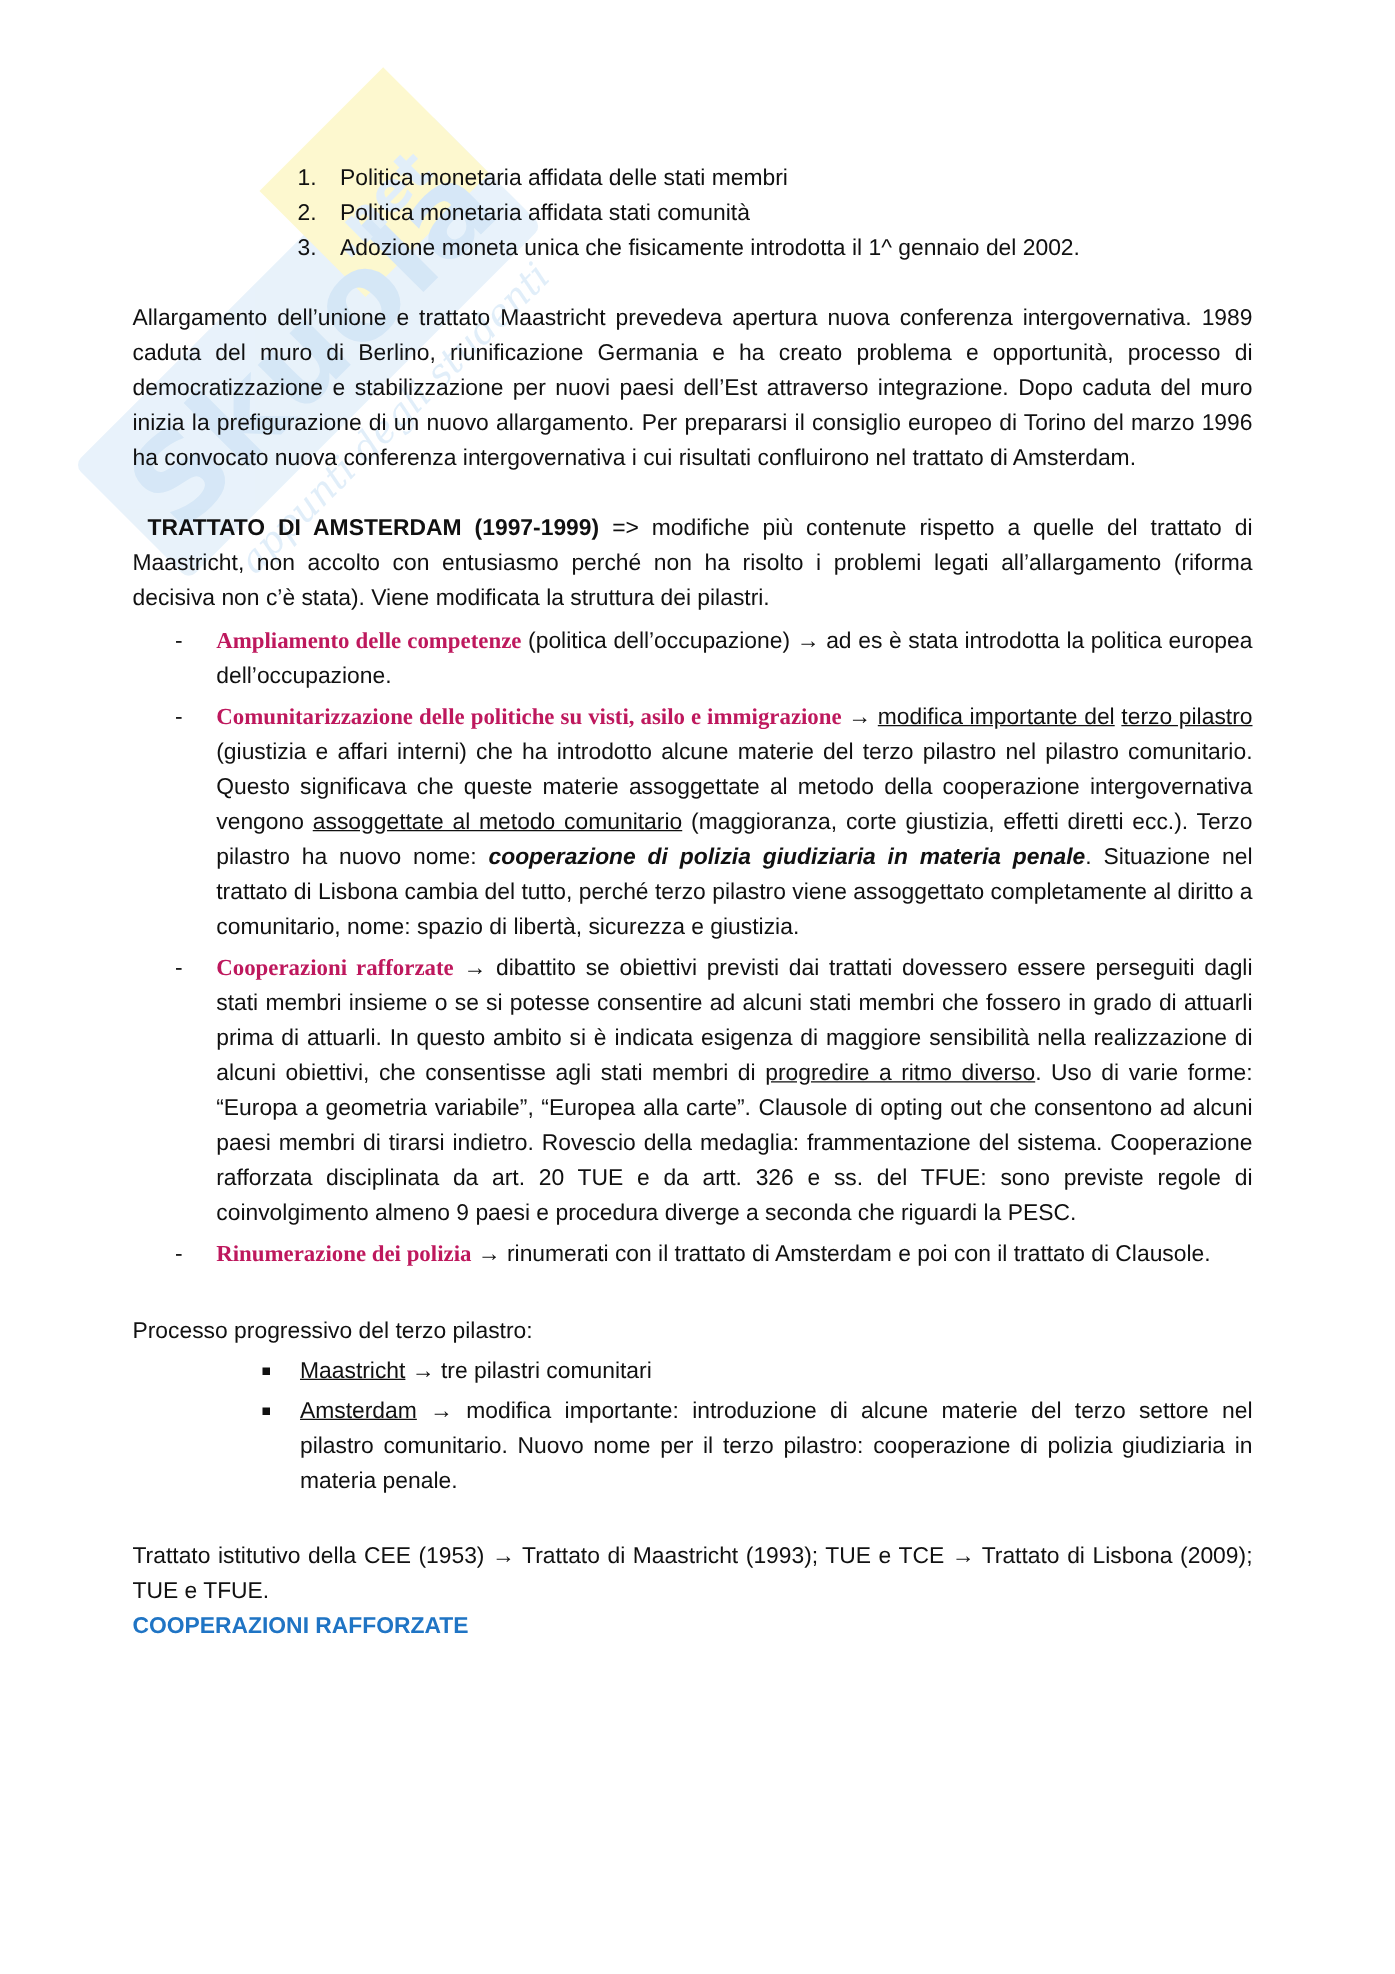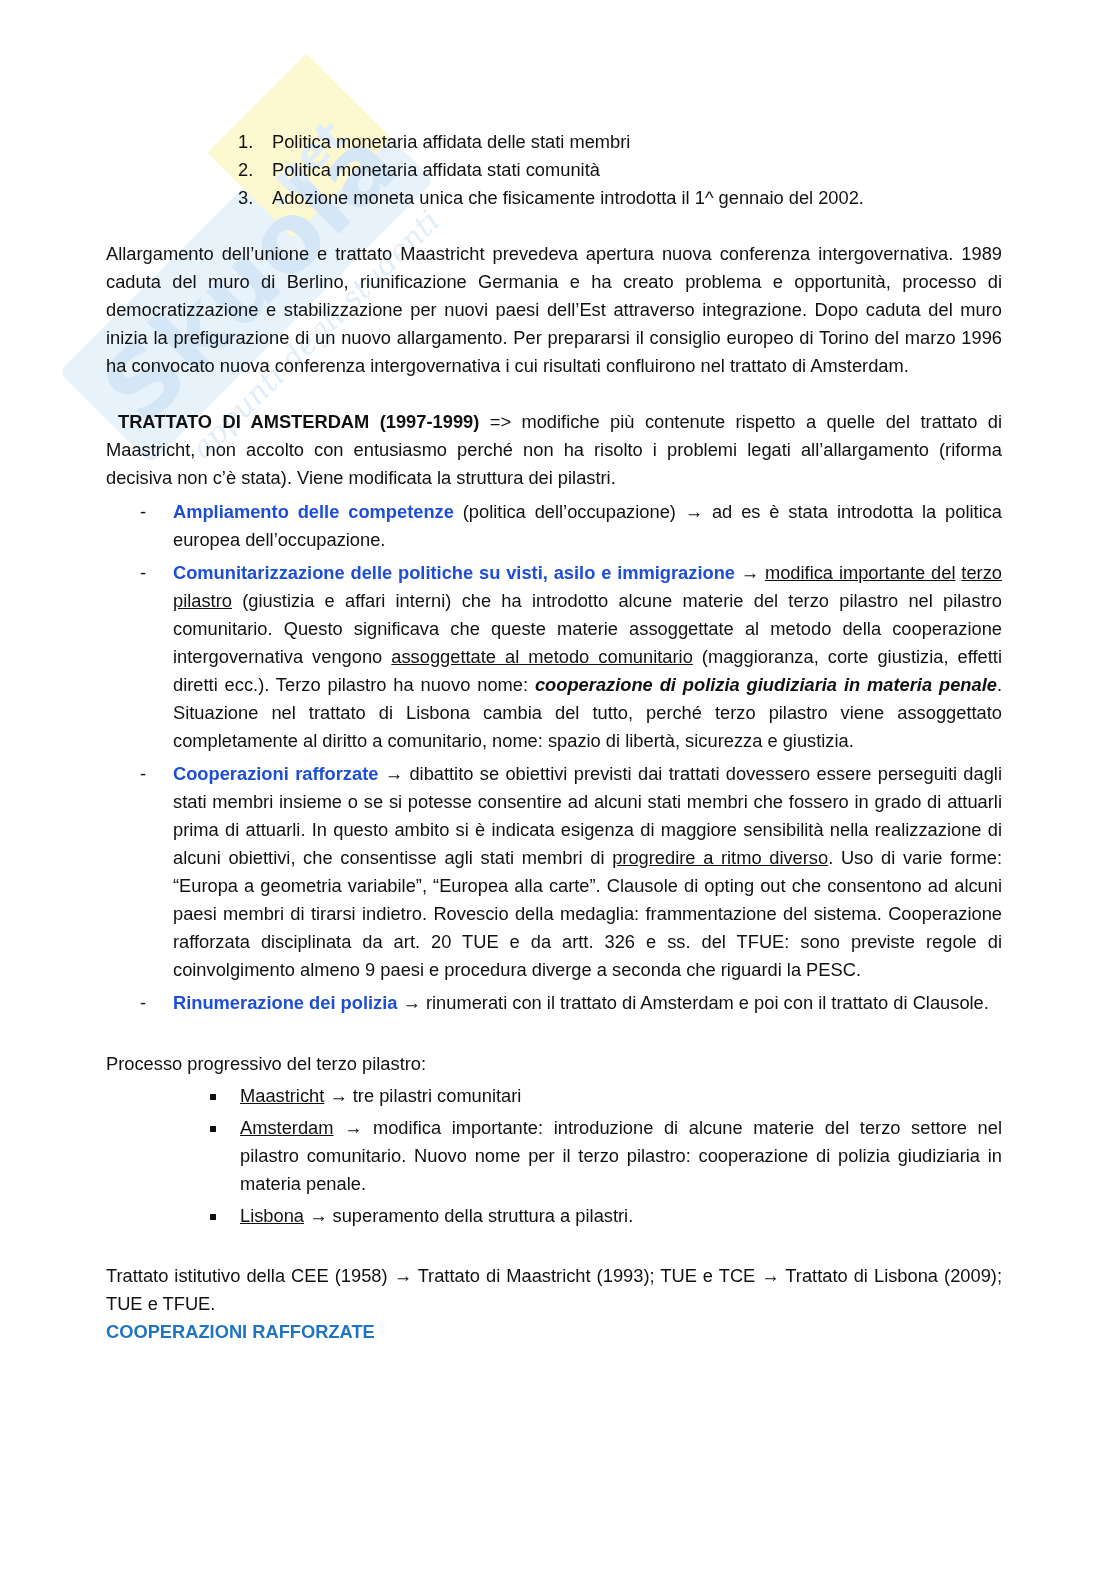--- a/index.html
+++ b/index.html
@@ -6,21 +6,21 @@
   body { width: 1116px; height: 1579px; position: relative; overflow: hidden;
          font-family: "Liberation Sans", "DejaVu Sans", sans-serif; color: #111; }
   .watermark { position: absolute; left: 10px; top: 40px; width: 480px; height: 480px; pointer-events: none; }
   .page { position: absolute; left: 106px; top: 128px; width: 896px; font-size: 18.3px; line-height: 28px; }
   .olist { margin: 0; padding: 0; list-style: none; }
   .olist li { position: relative; padding-left: 166px; height: 28px; white-space: nowrap; }
   .olist li .num { position: absolute; left: 132px; }
   p { margin: 0; text-align: justify; }
   .gap { height: 28px; }
   .b { font-weight: bold; margin-left: 12px; }
-  .red { color: #1d4ed8; font-weight: bold; }
+  .red { color: #be185d; font-weight: bold; font-family: Liberation Serif, serif; }
   .u { text-decoration: underline; }
   .i { }
   .bi { font-weight: bold; font-style: italic; }
   .dash-list { margin: 0; padding: 0; list-style: none; margin-top: 6px; }
   .dash-list li { position: relative; padding-left: 67px; text-align: justify; margin-bottom: 5px; }
   .dash-list li .dash { position: absolute; left: 34px; top: 0; }
   .sq-list { margin: 0; padding: 0; list-style: none; margin-top: 4px; }
   .sq-list li { position: relative; padding-left: 134px; text-align: justify; margin-bottom: 4px; }
   .sq-list li .sq { position: absolute; left: 104px; top: 12px; width: 6px; height: 6px; background: #111; }
   .blue-head { color: #1f74c4; font-weight: bold; }
@@ -72,21 +72,20 @@
       <span class="red">Rinumerazione dei polizia</span><span> → rinumerati con il trattato di Amsterdam e poi con il trattato di Clausole.</span>
     </li>
   </ul>
 
   <div class="gap"></div>
 
   <p>Processo progressivo del terzo pilastro:</p>
   <ul class="sq-list">
     <li><span class="sq"></span><span class="u">Maastricht</span><span> → tre pilastri comunitari</span></li>
     <li><span class="sq"></span><span class="u">Amsterdam</span><span> → modifica importante: introduzione di alcune materie del terzo settore nel pilastro comunitario. Nuovo nome per il terzo pilastro: cooperazione di polizia giudiziaria in materia penale.</span></li>
-    <li><span class="sq"></span><span class="u">Lisbona</span><span> → superamento della struttura a pilastri.</span></li>
   </ul>
 
   <div class="gap"></div>
 
-  <p>Trattato istitutivo della CEE (1958) → Trattato di Maastricht (1993); TUE e TCE → Trattato di Lisbona (2009); TUE e TFUE.</p>
+  <p>Trattato istitutivo della CEE (1953) → Trattato di Maastricht (1993); TUE e TCE → Trattato di Lisbona (2009); TUE e TFUE.</p>
   <p class="blue-head">COOPERAZIONI RAFFORZATE</p>
 
 </div>
 
 </body></html>

